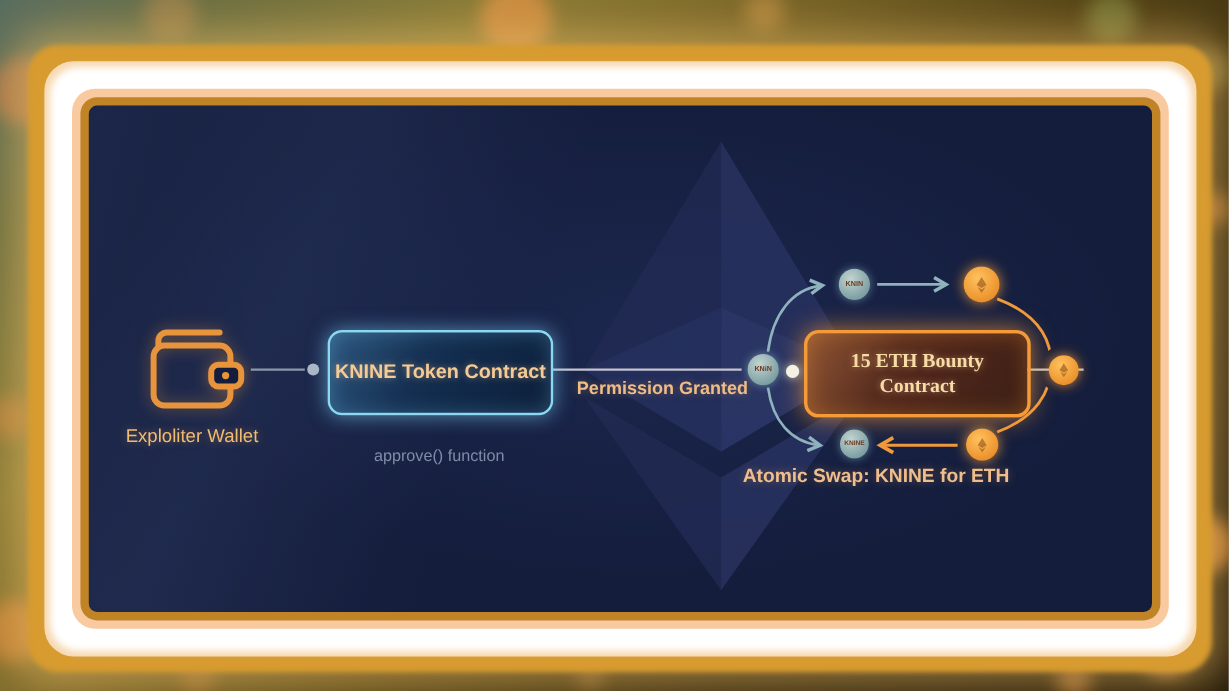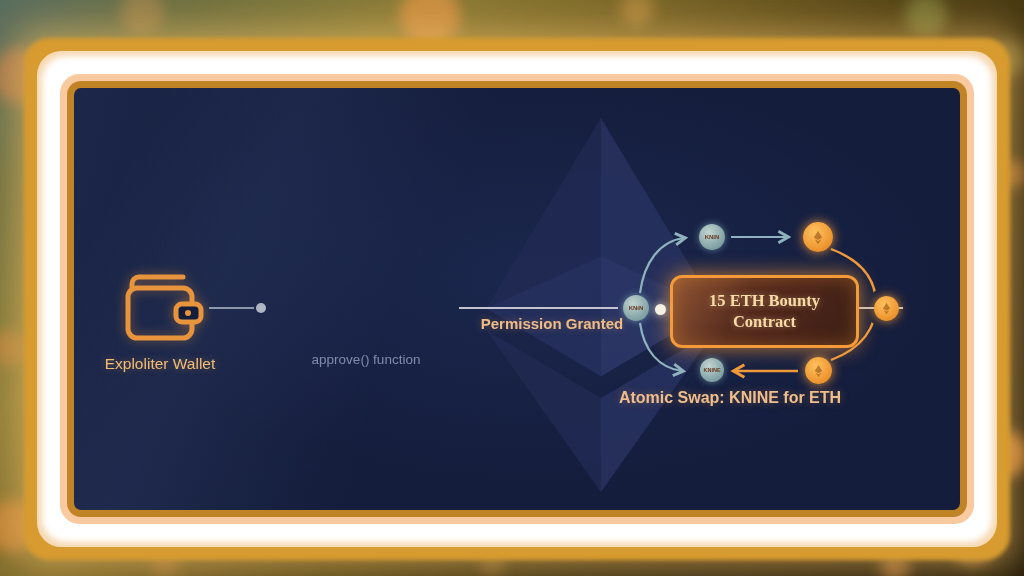--- a/index.html
+++ b/index.html
@@ -41,21 +41,21 @@
     border:3px solid #f49a38;color:#f8dca8;font-size:16.5px;line-height:1.25;
     background:linear-gradient(115deg, rgba(255,170,90,.22), rgba(255,170,90,0) 38%),
                linear-gradient(125deg,#6e3c28,#4e261b 55%,#3c1f15);
     box-shadow:0 0 20px rgba(244,150,50,.75), inset 0 0 18px rgba(244,150,50,.32);
     text-shadow:0 0 6px rgba(255,210,150,.5);}
   .bounty-box span{display:inline-block;width:136px;font-family:Liberation Serif, serif;}
   
   .lbl{position:absolute;text-align:center;}
   .wallet-label{left:60px;top:355px;width:200px;font-size:15.5px;font-weight:normal;color:#f2bb72;
     text-shadow:0 0 8px rgba(240,170,90,.4);}
-  .approve-label{left:266px;top:352px;width:200px;font-size:13.5px;color:#7e8ca8;}
+  .approve-label{left:266px;top:372px;width:200px;font-size:13.5px;color:#7e8ca8;}
   .permission-label{left:452px;top:315px;width:200px;font-size:15px;font-weight:bold;color:#f0bc86;
     text-shadow:0 0 8px rgba(240,170,90,.35);}
   .swap-label{left:580px;top:389px;width:300px;font-size:16px;font-weight:bold;color:#f0be8c;
     text-shadow:0 0 8px rgba(240,170,90,.35);}
   
   .node{position:absolute;border-radius:50%;display:flex;align-items:center;justify-content:center;
     font-weight:bold;color:#6d3a22;
     background:radial-gradient(circle at 38% 32%,#c2d4d0,#7fa0a4 70%,#6b8d92);
     box-shadow:0 0 7px rgba(150,200,210,.55);}
   .node-center{left:623px;top:295px;width:26px;height:26px;font-size:6px;}
@@ -131,20 +131,23 @@
   <div class="wallet">
     <svg viewBox="0 0 84 72" width="84" height="72">
       <path d="M10 16 v-4 a7 7 0 0 1 7 -7 h44" fill="none" stroke="#e8943c" stroke-width="5" stroke-linecap="round"></path>
       <rect x="6" y="16" width="64" height="50" rx="9" fill="none" stroke="#e8943c" stroke-width="5"></rect>
       <rect x="54" y="32" width="25" height="18" rx="6" fill="#141d3c" stroke="#e8943c" stroke-width="5"></rect>
       <circle cx="66" cy="41" r="3" fill="#e8943c"></circle>
     </svg>
   </div>
   <div class="lbl wallet-label">Exploliter Wallet</div>
 
+  <div class="box token-box">
+    <span>KNINE Token Contract</span>
+  </div>
   <div class="lbl approve-label">approve() function</div>
   <div class="lbl permission-label">Permission Granted</div>
 
   <div class="box bounty-box">
     <span>15 ETH Bounty Contract</span>
   </div>
   <div class="lbl swap-label">Atomic Swap: KNINE for ETH</div>
 
   <div class="node node-center">KNiN</div>
   <div class="node node-top">KNIN</div>

